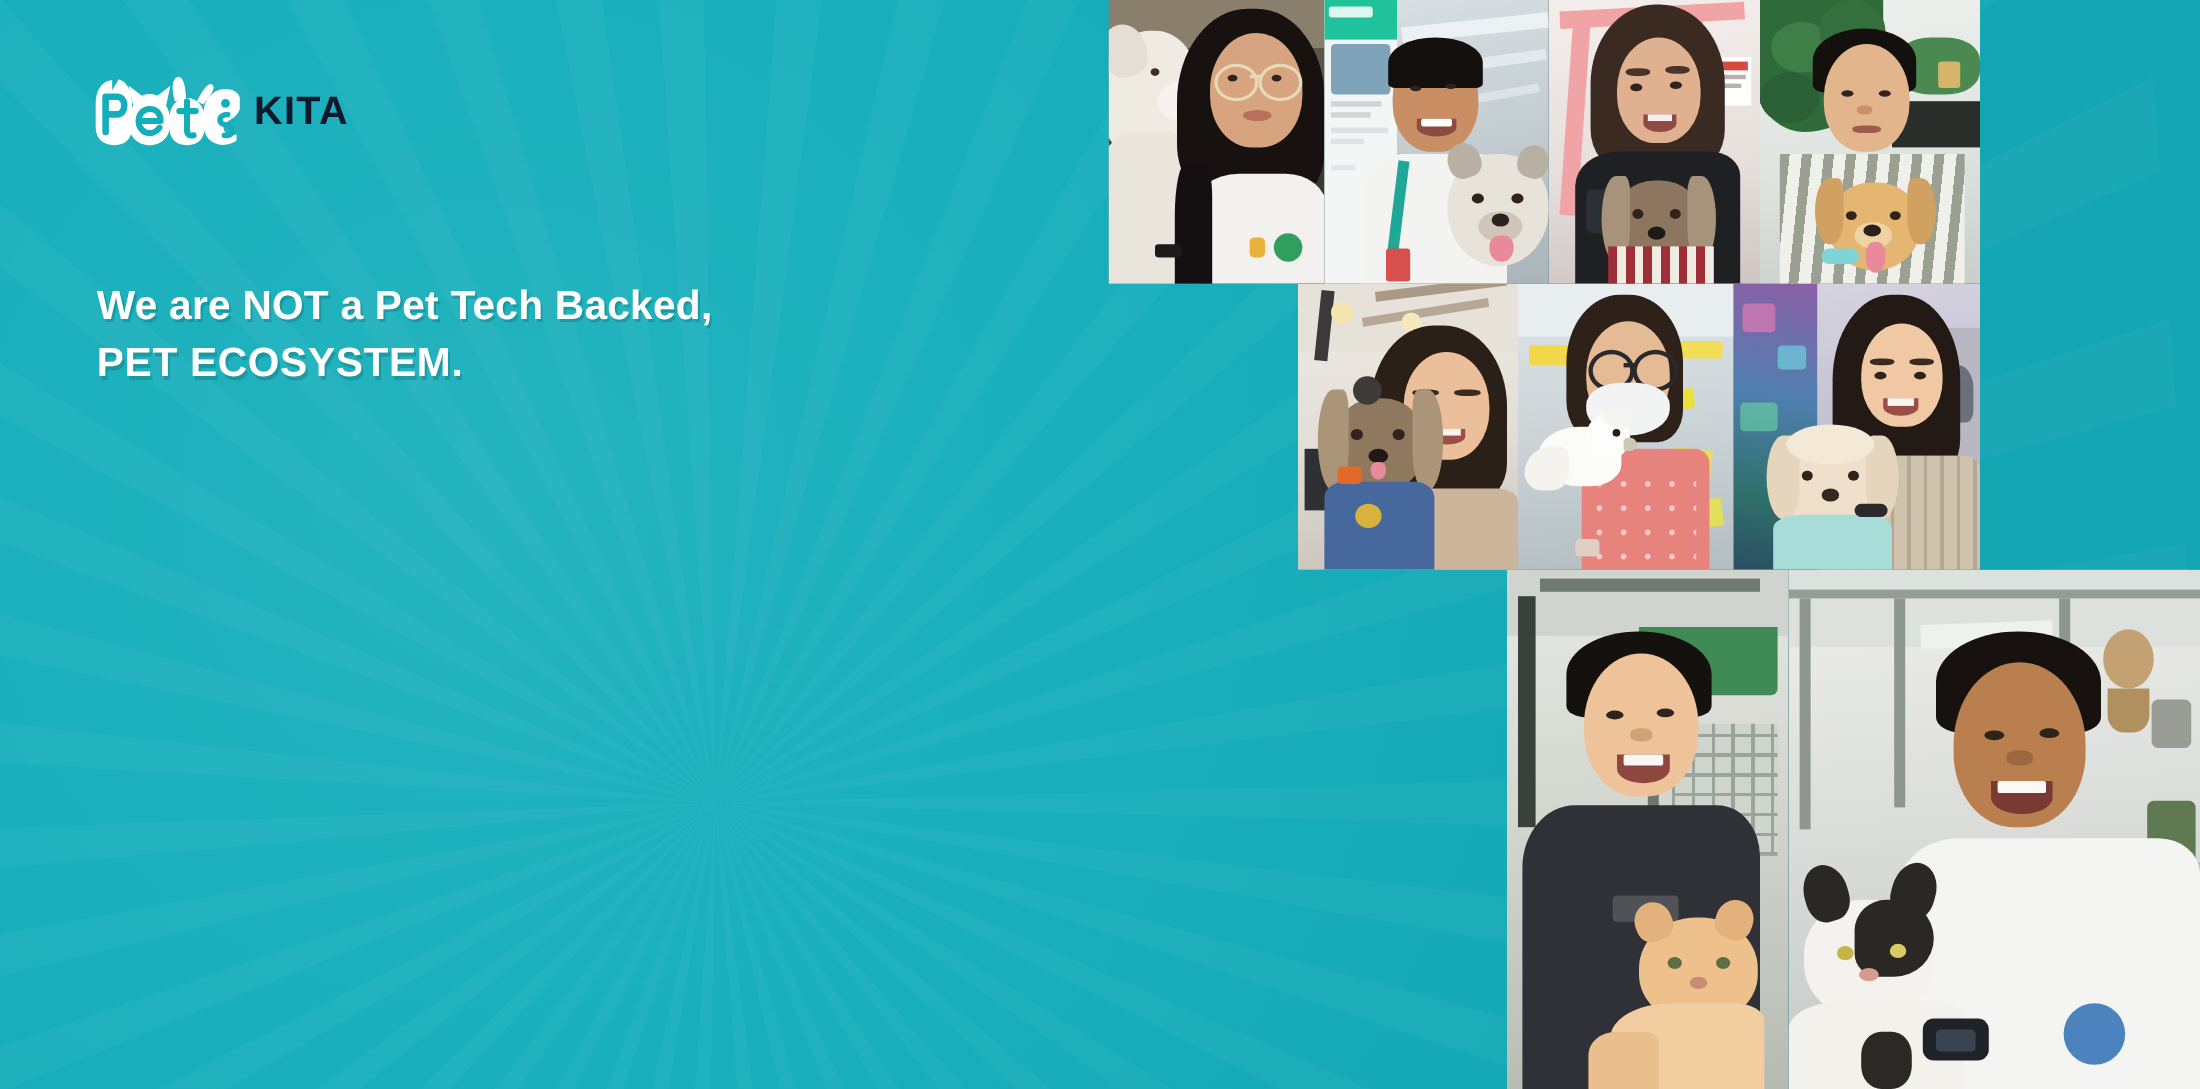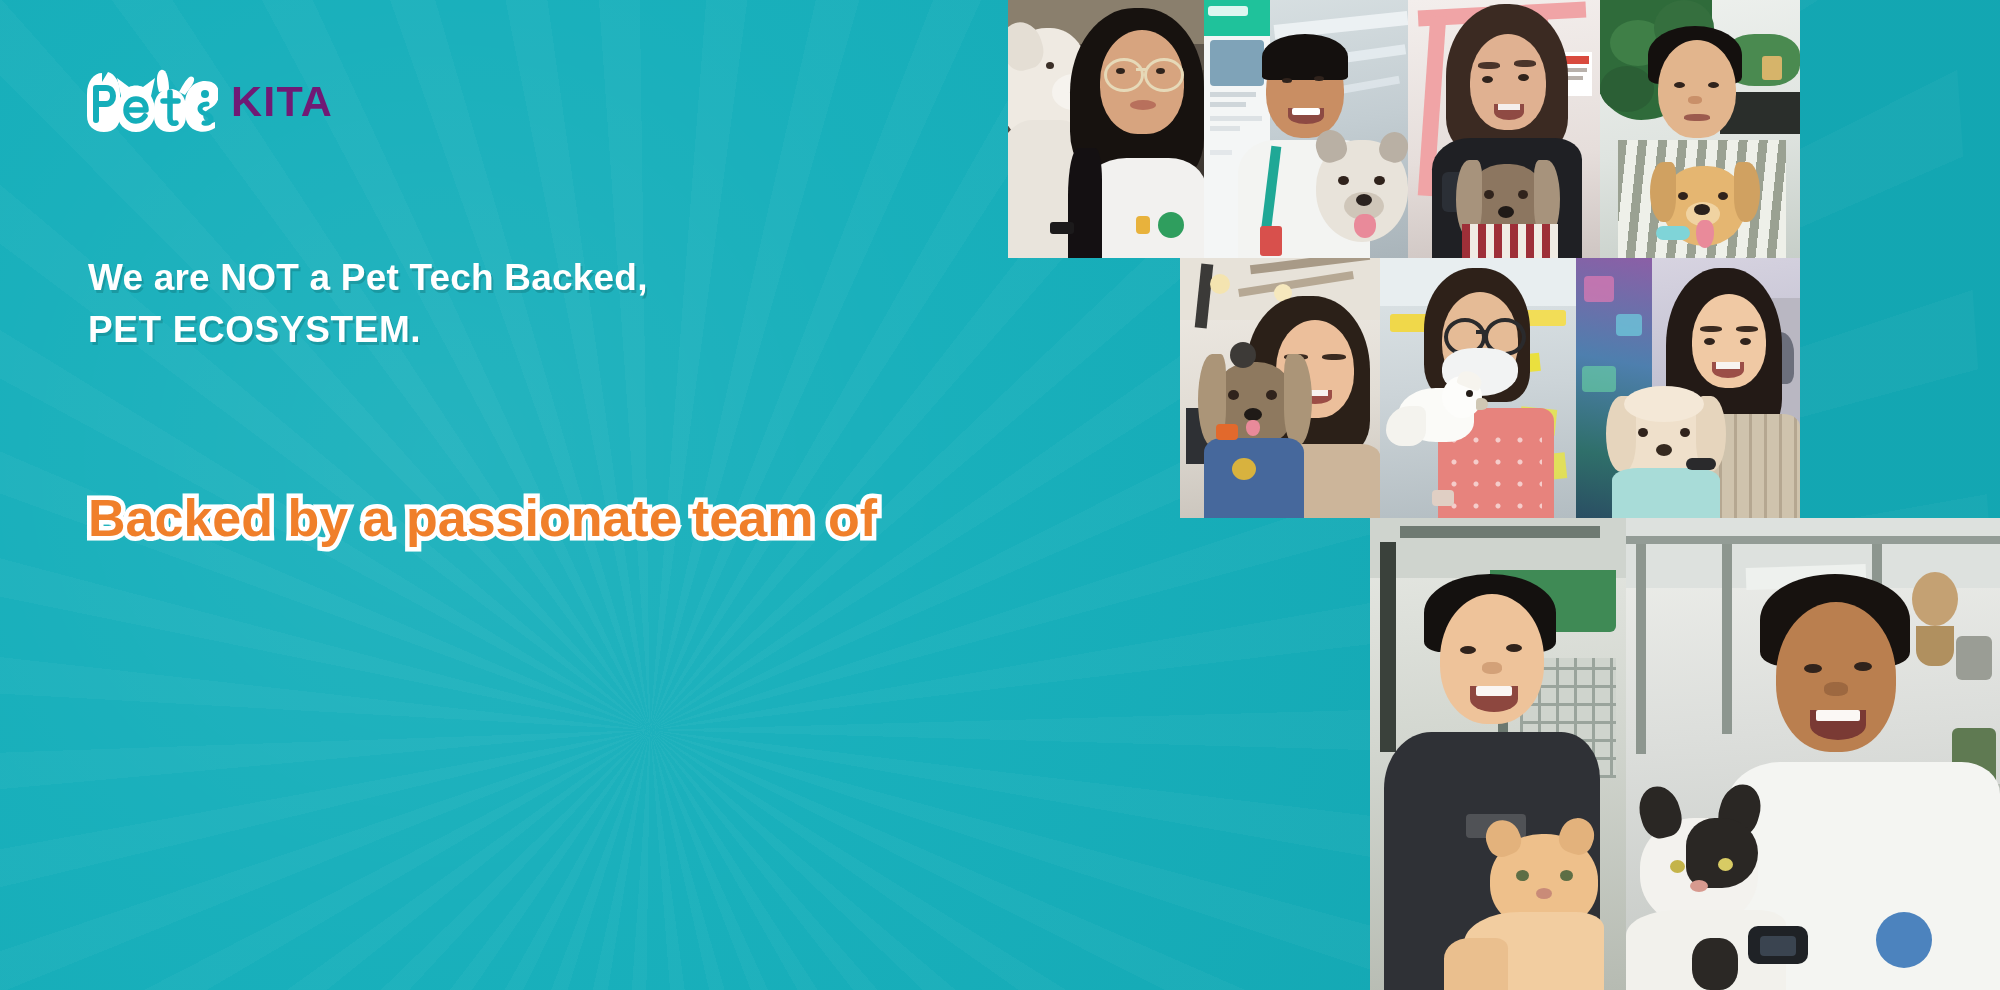--- a/index.html
+++ b/index.html
@@ -21,21 +21,21 @@
   }
   .bg-glow{
     position:absolute;inset:0;
     background:radial-gradient(circle at 22% 46%, rgba(255,255,255,0.07) 0%, rgba(255,255,255,0.02) 32%, rgba(0,0,0,0.045) 78%);
   }
 
   
   #logo{position:absolute;left:82px;top:68px;display:flex;align-items:center;gap:13px;}
   .logo-mark{display:block;}
   .logo-word{
-    color:#701a75;font-size:43px;font-weight:bold;letter-spacing:1.2px;
+    color:#0f172a;font-size:36px;font-weight:bold;letter-spacing:1.2px;
     font-family:"Liberation Sans",sans-serif;line-height:1;
   }
 
   
   #headline-white{
     position:absolute;left:88px;top:252px;width:900px;
   }
   #headline-white .hline{
     color:#FFFFFF;
     font-size:37px;
@@ -119,21 +119,20 @@
     </svg>
     <span class="logo-word">KITA</span>
   </div>
 
   <div id="headline-white">
     <div class="hline">We are NOT a Pet Tech Backed,</div>
     <div class="hline cap">PET ECOSYSTEM.</div>
   </div>
 
   <div id="headline-orange">
-    <div class="oline">Backed by a passionate team of</div>
   </div>
 
   <div id="collage">
 
     <div class="photo interactive" style="left:1008px;top:0;width:196px;height:258px;">
       <div class="ph" style="background:linear-gradient(160deg,#6d645a 0%,#4b443c 45%,#2f2b27 100%);"></div>
       <div class="wall" style="top:0;height:44px;background:#8a7f6d;"></div>
       <div class="wall" style="top:44px;height:26px;background:#5d544a;"></div>
 
       <div class="dogface" style="left:-10px;top:28px;width:92px;height:118px;background:#efeae2;border-radius:55% 45% 50% 50%;"></div>

